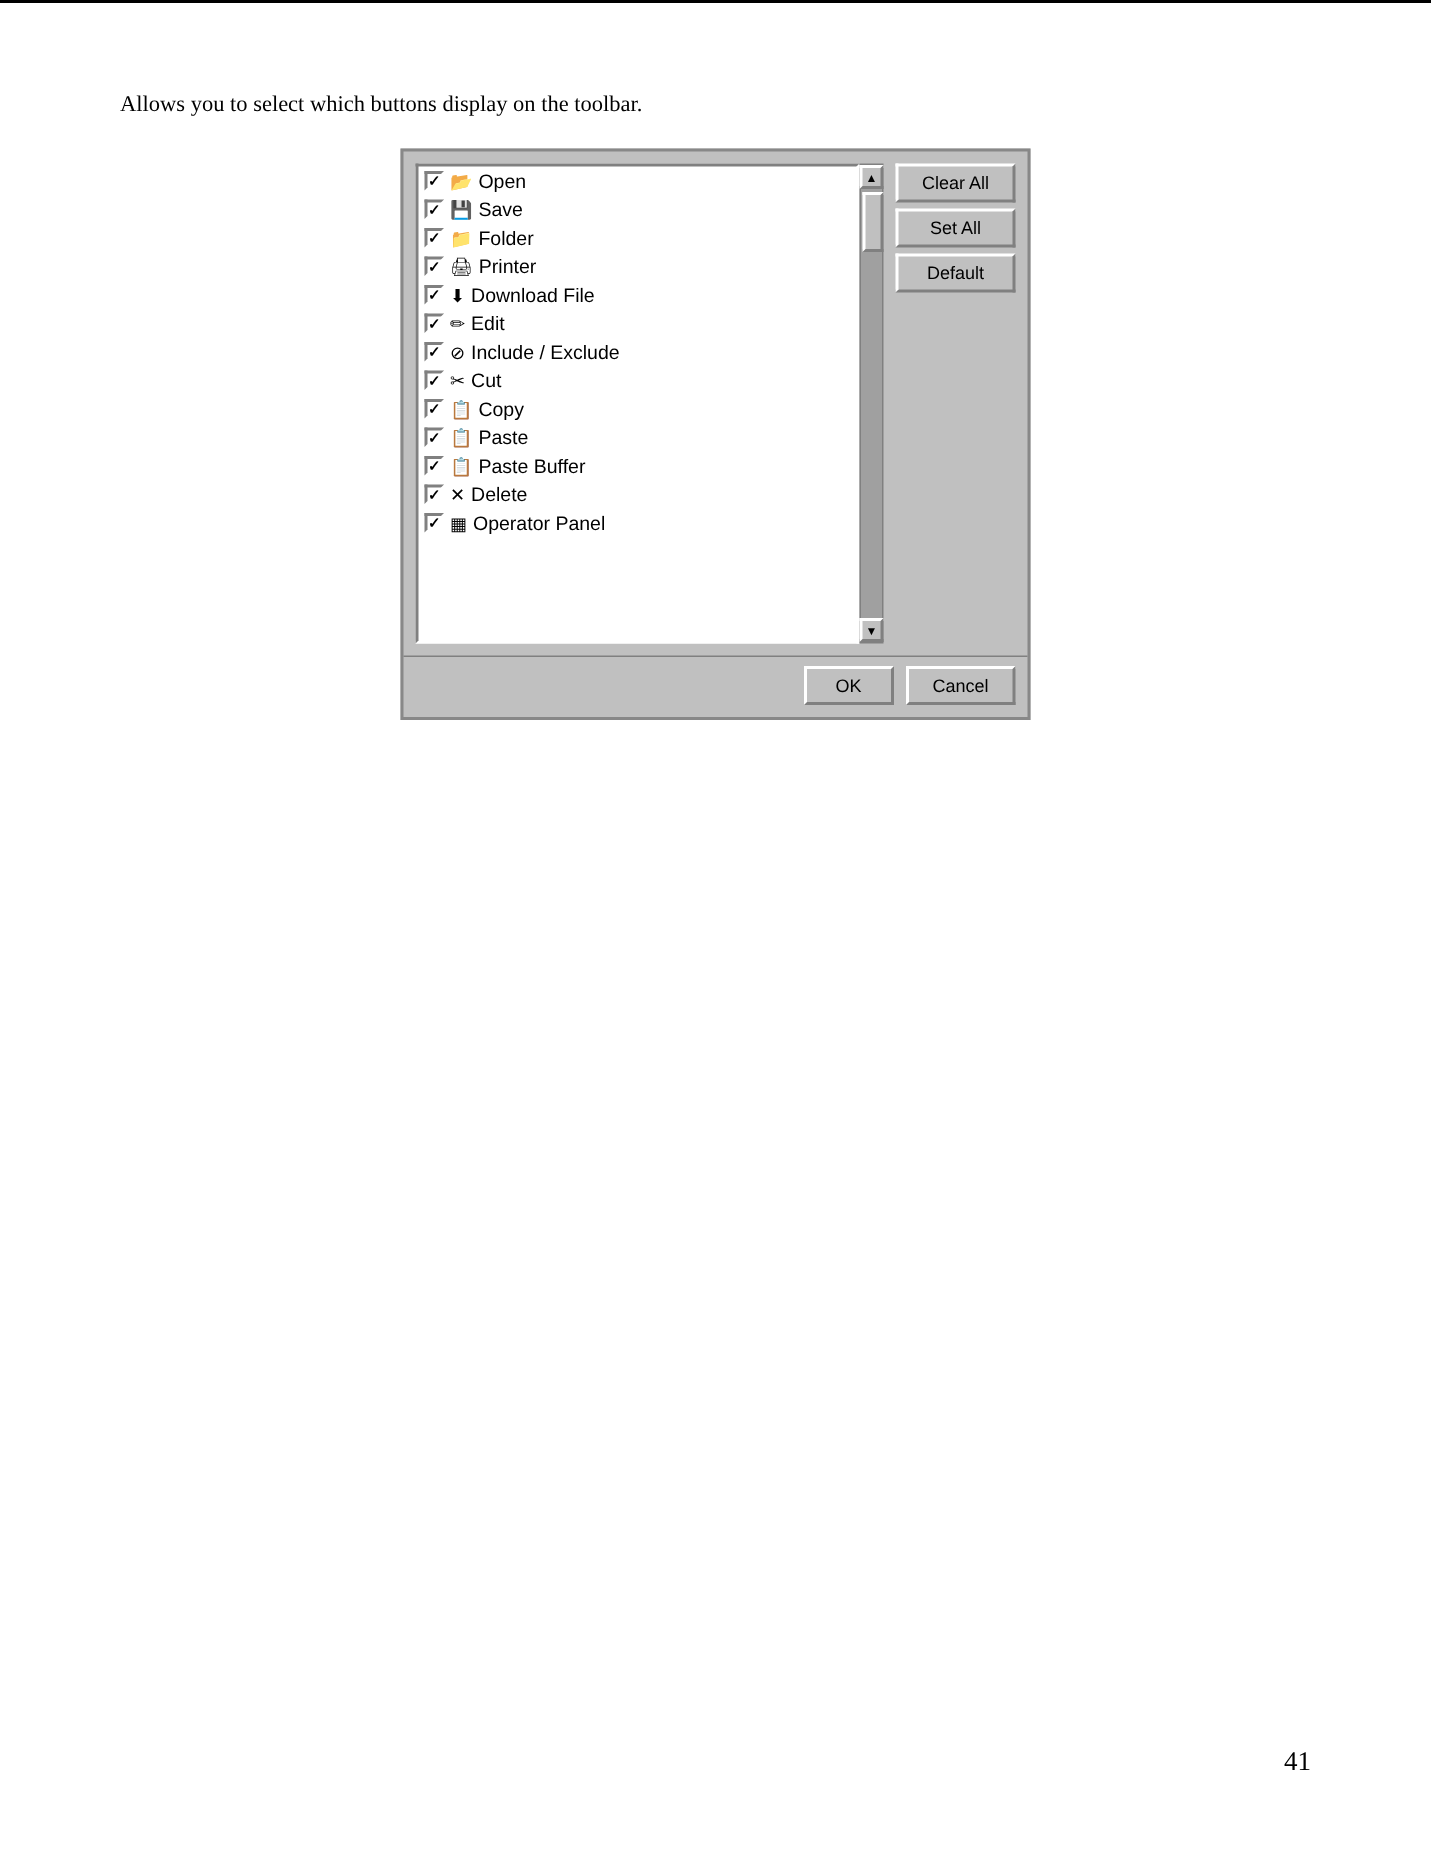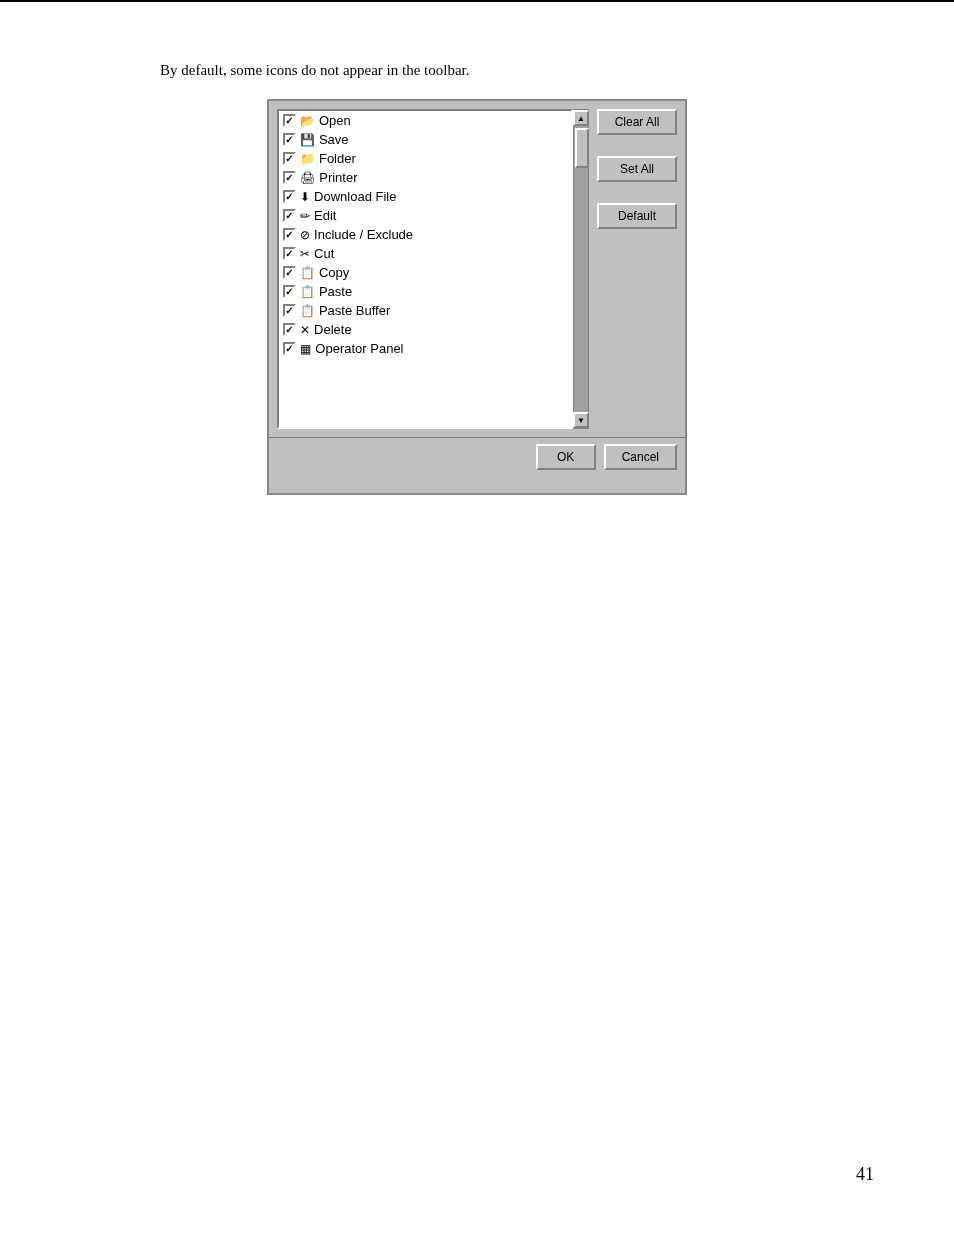--- a/index.html
+++ b/index.html
@@ -122,21 +122,21 @@
     }
 
     .item-label {
       font-size: 13px;
       text-align: center;
     }
 
     .side-buttons {
       display: flex;
       flex-direction: column;
-      gap: 21px;
+      gap: 4px;
       width: 80px;
     }
 
     .win-button {
       background: #c0c0c0;
       border: 2px solid;
       border-color: #ffffff #808080 #808080 #ffffff;
       padding: 4px 6px;
       font-size: 12px;
       font-family: Arial, Helvetica, sans-serif;
@@ -182,21 +182,21 @@
       border: 2px solid;
       border-color: #ffffff #808080 #808080 #ffffff;
       position: absolute;
       top: 2px;
       left: 1px;
     }
 
     .dialog-footer {
       display: flex;
       justify-content: flex-end;
-      padding: 6px 8px 23px;
+      padding: 6px 8px 8px;
       gap: 8px;
       border-top: 1px solid #808080;
     }
 
     .footer-button {
       background: #c0c0c0;
       border: 2px solid;
       border-color: #ffffff #808080 #808080 #ffffff;
       padding: 4px 16px;
       font-size: 12px;
@@ -216,21 +216,21 @@
       right: 80px;
       font-size: 18px;
     }
   </style>
 </head>
 <body>
 
 <div class="top-rule"></div>
 
 <div class="page-content">
-  <p class="indent-text">By default, some icons do not appear in the toolbar.</p>
+  <p class="intro-text">Allows you to select which buttons display on the toolbar.</p>
 
   <div class="dialog-wrapper">
     <div class="dialog">
 
 
       <div class="dialog-body">
 
         <div class="list-scroll-container">
           <div class="list-area" id="list-area">
 

